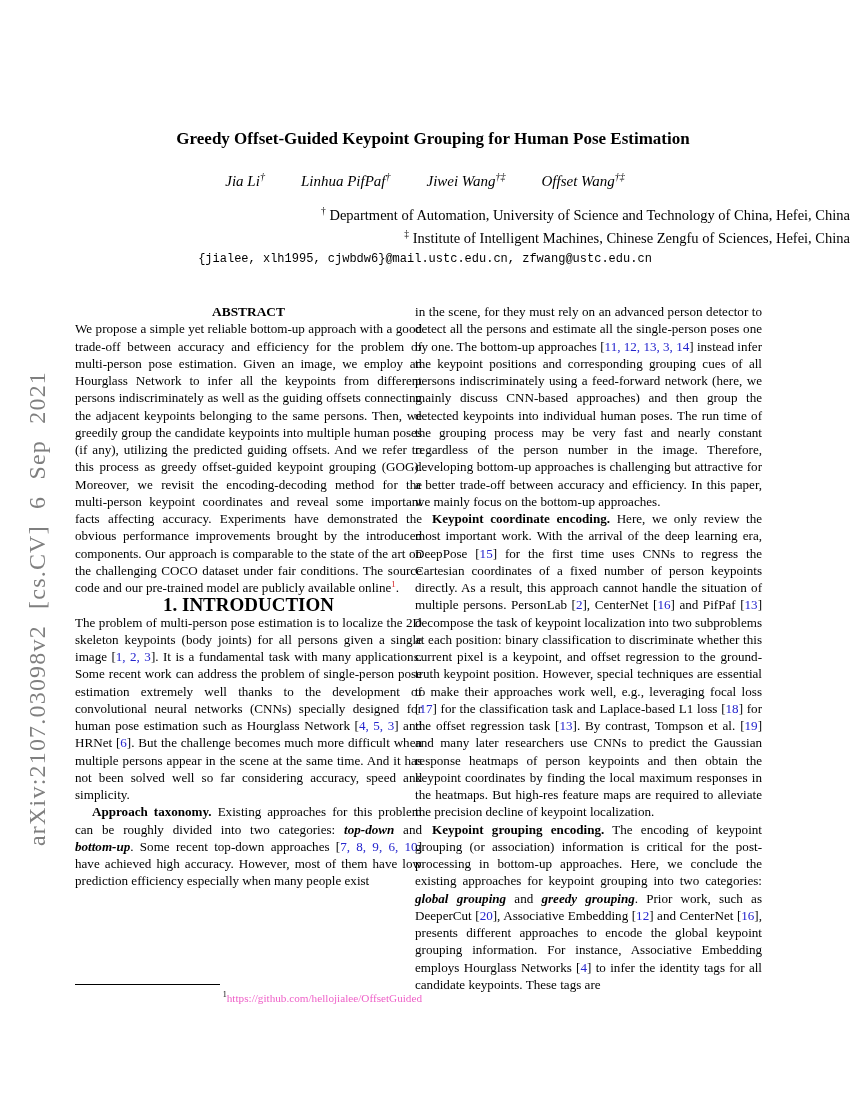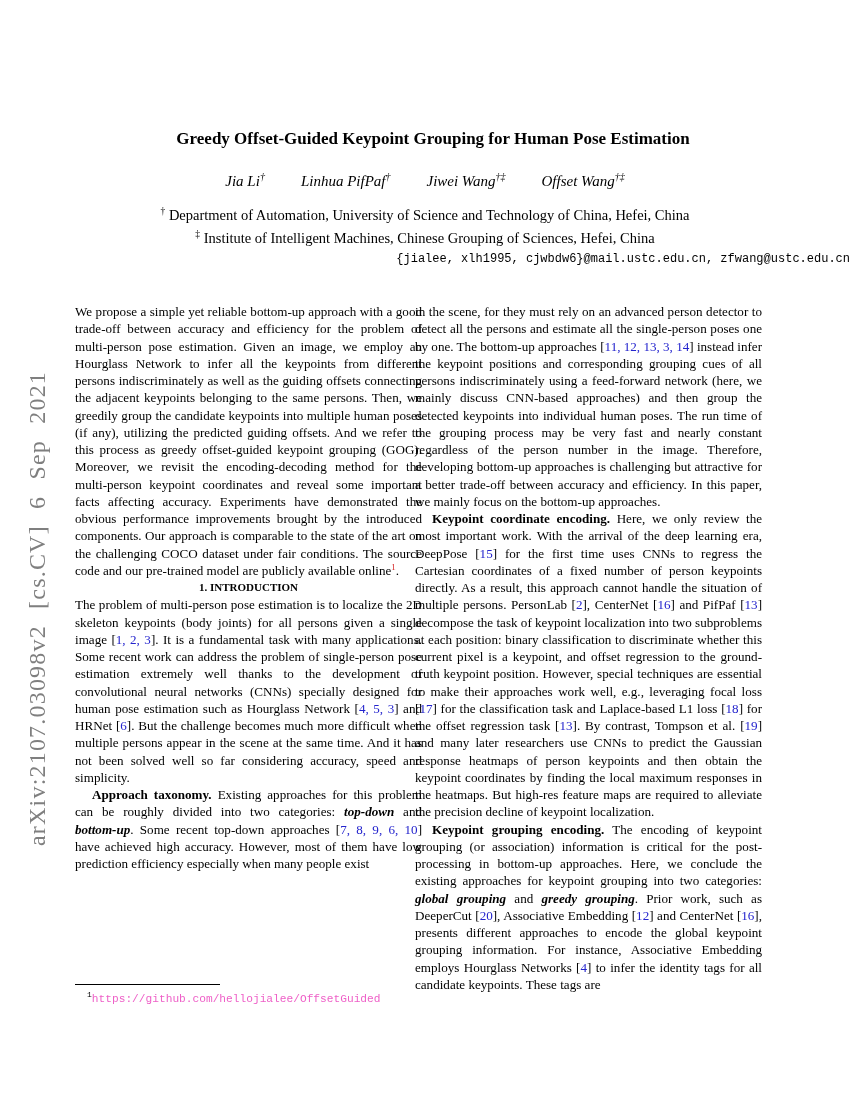--- a/index.html
+++ b/index.html
@@ -18,76 +18,77 @@
     position:absolute;top:129px;left:8px;width:100%;
     text-align:center;font-size:17px;font-weight:bold;
   }
   .authors{
     position:absolute;top:171px;left:0;width:100%;
     display:flex;justify-content:center;column-gap:36px;
     font-style:italic;font-size:15px;
   }
   .author-sup{font-size:10px;}
   .affil{
-    position:absolute;left:0;width:100%;text-align:center;
+    position:absolute;left:0;width:100%;text-align:right;
     font-size:14.5px;
   }
   #affil-1{top:207px;}
   #affil-2{top:230px;}
   .emails{
-    position:absolute;top:252px;left:0;width:100%;text-align:right;
+    position:absolute;top:252px;left:0;width:100%;text-align:center;
     font-family:"Liberation Mono","DejaVu Sans Mono",monospace;
     font-size:12px;
   }
   .col{
     position:absolute;top:303px;width:347px;
     font-size:13.1px;line-height:17.25px;text-align:justify;
   }
   #col-left{left:75px;}
   #col-right{left:415px;}
   .col p{margin:0;hyphens:auto;-webkit-hyphens:auto;}
   .indent{text-indent:17px;}
   .col-heading{text-align:center;font-weight:bold;margin:0 0 9px 0;font-size:13.4px;}
-  .section-heading{text-align:center;font-weight:bold;margin:15px 0 10px 0;font-size:11px;}
+  .section-heading{text-align:center;font-weight:bold;margin:15px 0 10px 0;font-size:19px;}
   .index-terms{margin-top:7px;text-indent:17px;}
   .seg-i{}
   .seg-b{font-weight:bold;}
   .seg-bi{font-weight:bold;font-style:italic;}
   .cite{color:var(--cite,#2323cd);}
   .supred{color:var(--fnref,#d42525);font-size:9px;vertical-align:super;line-height:0;}
   .sup{font-size:9.5px;vertical-align:super;line-height:0;}
   .footnote{position:absolute;left:75px;top:984px;width:347px;}
   .footnote-rule{width:145px;border-top:1px solid #000;height:0;margin-bottom:5px;}
   .footnote-line{
-    font-family:Liberation Mono, monospace;
-    font-size:11.2px;padding-left:12px;white-space:nowrap;
+    font-family:Liberation Serif, serif;
+    font-size:11.2px;padding-left:12px;white-space:nowrap;text-align:right;
   }
   .fn-marker{font-size:8px;vertical-align:super;color:#000;}
   .footnote-url{color:var(--url,#ee5fc7);}
 </style>
 </head>
 <body style="--cite: #2323cd; --url: #ee5fc7; --fnref: #d42525; --wm: #7f7f7f;">
 
 <div class="watermark">arXiv:2107.03098v2 [cs.CV] 6 Sep 2021</div>
 
 <div class="title">Greedy Offset-Guided Keypoint Grouping for Human Pose Estimation</div>
 
 <div class="authors">
     <span><span>Jia Li</span><sup class="author-sup">†</sup></span>
     <span><span>Linhua PifPaf</span><sup class="author-sup">†</sup></span>
     <span><span>Jiwei Wang</span><sup class="author-sup">†‡</sup></span>
     <span><span>Offset Wang</span><sup class="author-sup">†‡</sup></span>
   </div>
 
 <div class="affil" id="affil-1"><span class="sup">†</span><span> Department of Automation, University of Science and Technology of China, Hefei, China</span></div>
-<div class="affil" id="affil-2"><span class="sup">‡</span><span> Institute of Intelligent Machines, Chinese Grouping of Sciences, Hefei, China</span></div>
+<div class="affil" id="affil-2"><span class="sup">‡</span><span> Institute of Intelligent Machines, Chinese Zengfu of Sciences, Hefei, China</span></div>
 
 <div class="emails">{jialee, xlh1995, cjwbdw6}@mail.ustc.edu.cn, zfwang@ustc.edu.cn</div>
 
 <div class="col" id="col-left">
+  <p class="col-heading">ABSTRACT</p>
   <p><span>We propose a simple yet reliable bottom-up approach with a good trade-off between accuracy and efficiency for the problem of multi-person pose estimation. Given an image, we employ an Hourglass Network to infer all the keypoints from different persons indiscriminately as well as the guiding offsets connecting the adjacent keypoints belonging to the same persons. Then, we greedily group the candidate keypoints into multiple human poses (if any), utilizing the predicted guiding offsets. And we refer to this process as </span><span class="seg-i">greedy offset-guided keypoint grouping</span><span> (GOG). Moreover, we revisit the encoding-decoding method for the multi-person keypoint coordinates and reveal some important facts affecting accuracy. Experiments have demonstrated the obvious performance improvements brought by the introduced components. Our approach is comparable to the state of the art on the challenging COCO dataset under fair conditions. The source code and our pre-trained model are publicly available online</span><span class="supred">1</span><span>.</span></p>
   <p class="section-heading">1.  INTRODUCTION</p>
   <p><span>The problem of multi-person pose estimation is to localize the 2D skeleton keypoints (body joints) for all persons given a single image [</span><span class="cite">1, 2, 3</span><span>]. It is a fundamental task with many applications. Some recent work can address the problem of single-person pose estimation extremely well thanks to the development of convolutional neural networks (CNNs) specially designed for human pose estimation such as Hourglass Network [</span><span class="cite">4, 5, 3</span><span>] and HRNet [</span><span class="cite">6</span><span>]. But the challenge becomes much more difficult when multiple persons appear in the scene at the same time. And it has not been solved well so far considering accuracy, speed and simplicity.</span></p>
   <p class="indent"><span class="seg-b">Approach taxonomy.</span><span> Existing approaches for this problem can be roughly divided into two categories: </span><span class="seg-bi">top-down</span><span> and </span><span class="seg-bi">bottom-up</span><span>. Some recent top-down approaches [</span><span class="cite">7, 8, 9, 6, 10</span><span>] have achieved high accuracy. However, most of them have low prediction efficiency especially when many people exist</span></p>
 </div>
 
 <div class="col" id="col-right">
   <p><span>in the scene, for they must rely on an advanced person detector to detect all the persons and estimate all the single-person poses one by one. The bottom-up approaches [</span><span class="cite">11, 12, 13, 3, 14</span><span>] instead infer the keypoint positions and corresponding grouping cues of all persons indiscriminately using a feed-forward network (here, we mainly discuss CNN-based approaches) and then group the detected keypoints into individual human poses. The run time of the grouping process may be very fast and nearly constant regardless of the person number in the image. Therefore, developing bottom-up approaches is challenging but attractive for a better trade-off between accuracy and efficiency. In this paper, we mainly focus on the bottom-up approaches.</span></p>
   <p class="indent"><span class="seg-b">Keypoint coordinate encoding.</span><span> Here, we only review the most important work. With the arrival of the deep learning era, DeepPose [</span><span class="cite">15</span><span>] for the first time uses CNNs to regress the Cartesian coordinates of a fixed number of person keypoints directly. As a result, this approach cannot handle the situation of multiple persons. PersonLab [</span><span class="cite">2</span><span>], CenterNet [</span><span class="cite">16</span><span>] and PifPaf [</span><span class="cite">13</span><span>] decompose the task of keypoint localization into two subproblems at each position: binary classification to discriminate whether this current pixel is a keypoint, and offset regression to the ground-truth keypoint position. However, special techniques are essential to make their approaches work well, e.g., leveraging focal loss [</span><span class="cite">17</span><span>] for the classification task and Laplace-based L1 loss [</span><span class="cite">18</span><span>] for the offset regression task [</span><span class="cite">13</span><span>]. By contrast, Tompson et al. [</span><span class="cite">19</span><span>] and many later researchers use CNNs to predict the Gaussian response heatmaps of person keypoints and then obtain the keypoint coordinates by finding the local maximum responses in the heatmaps. But high-res feature maps are required to alleviate the precision decline of keypoint localization.</span></p>
   <p class="indent"><span class="seg-b">Keypoint grouping encoding.</span><span> The encoding of keypoint grouping (or association) information is critical for the post-processing in bottom-up approaches. Here, we conclude the existing approaches for keypoint grouping into two categories: </span><span class="seg-bi">global grouping</span><span> and </span><span class="seg-bi">greedy grouping</span><span>. Prior work, such as DeeperCut [</span><span class="cite">20</span><span>], Associative Embedding [</span><span class="cite">12</span><span>] and CenterNet [</span><span class="cite">16</span><span>], presents different approaches to encode the global keypoint grouping information. For instance, Associative Embedding employs Hourglass Networks [</span><span class="cite">4</span><span>] to infer the identity tags for all candidate keypoints. These tags are</span></p>

